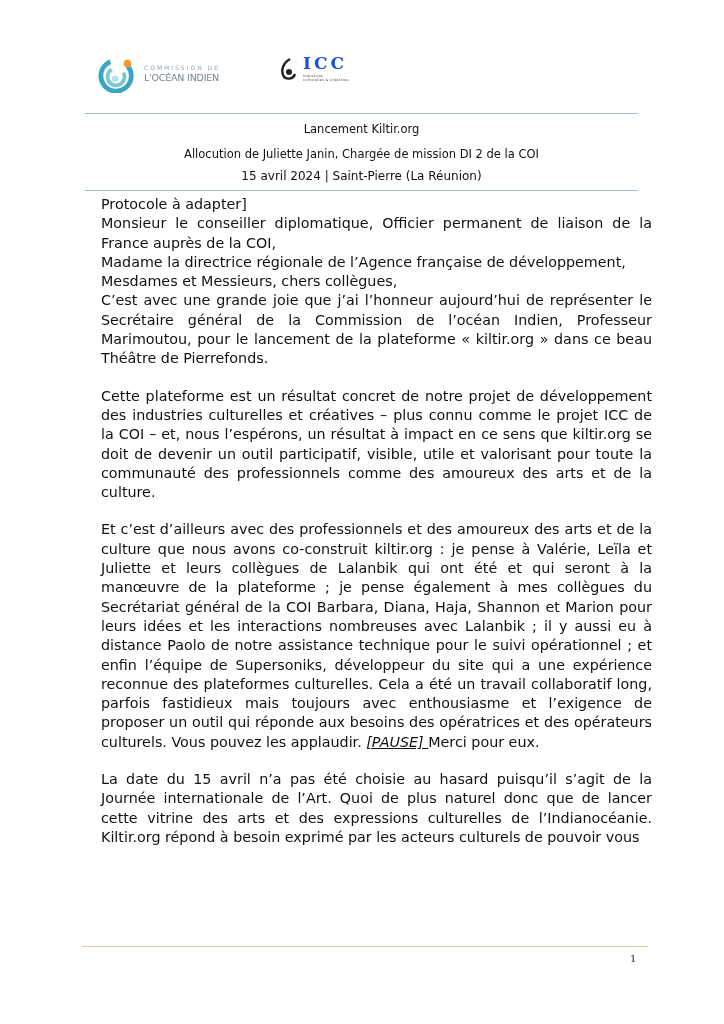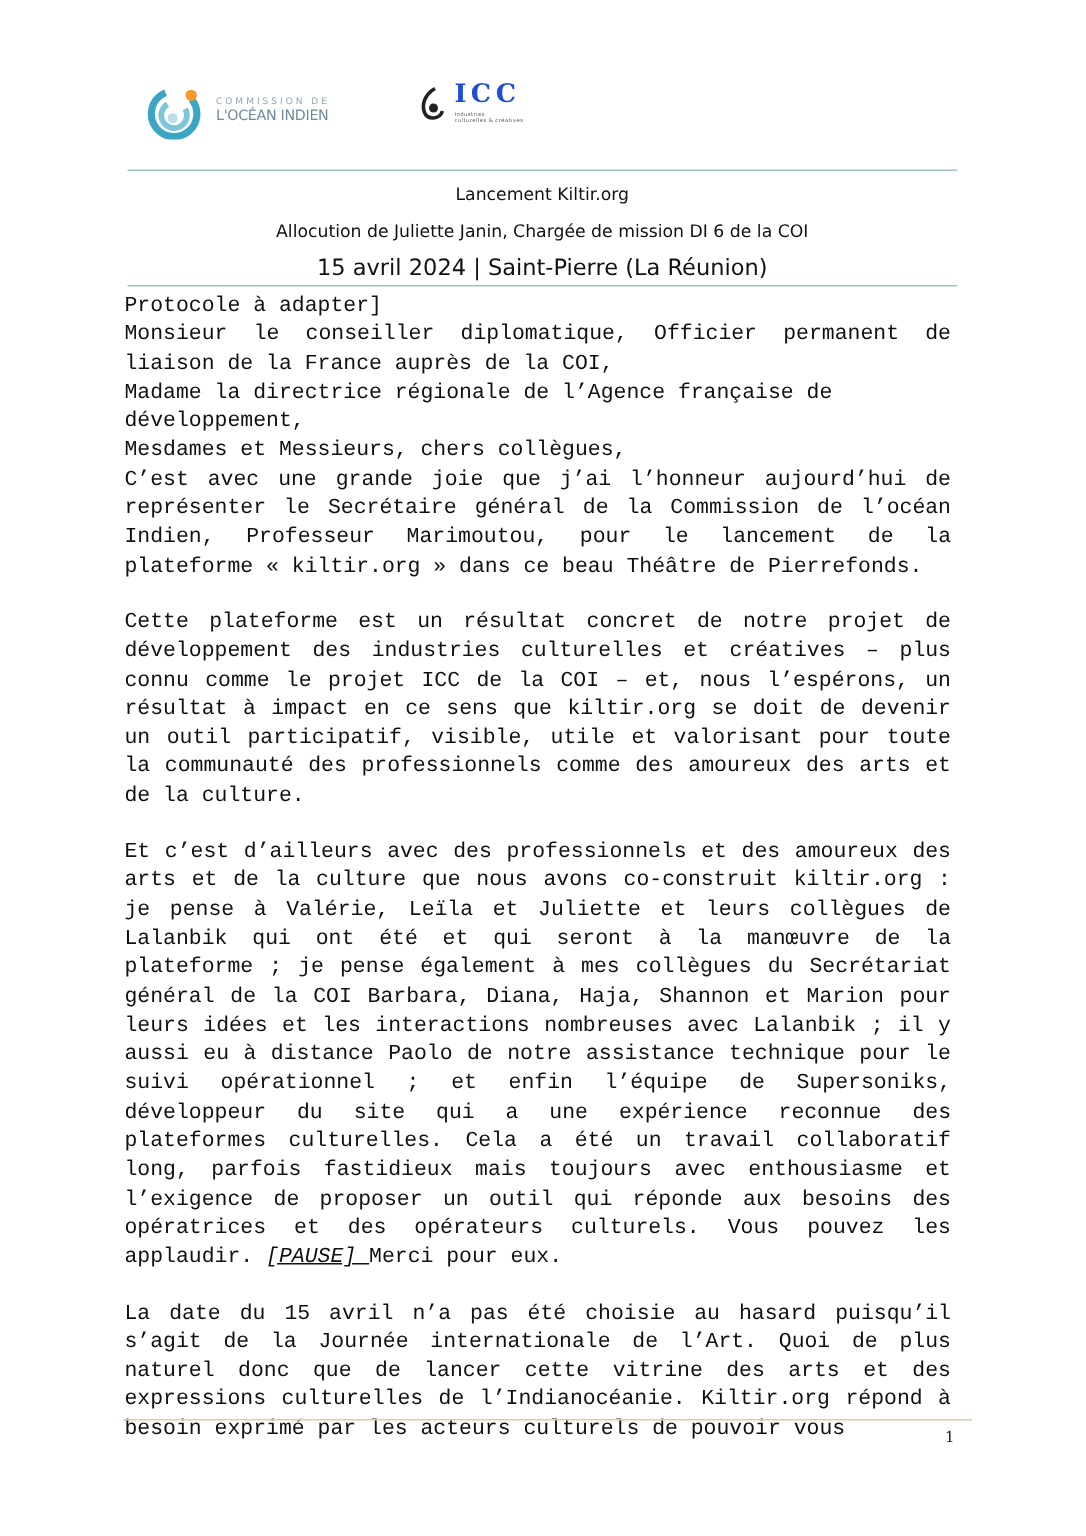--- a/index.html
+++ b/index.html
@@ -16,24 +16,24 @@
     .icc-mark { width: 18px; height: 24px; }
     .icc-text { margin-left: 5px; line-height: 1; }
     .icc-text .big { font-family: "DejaVu Serif", serif; font-weight: bold; font-size: 17px; letter-spacing: 3px; color: #1d4ed8; }
     .icc-text .small { font-size: 3.5px; color: #555; margin-top: 2px; letter-spacing: 0.3px; }
     .icc-text .small div { line-height: 4px; }
 
     .header-box { position: absolute; left: 85px; top: 113px; width: 553px; height: 76px;
                   border-top: 1.5px solid #9fbfcb; border-bottom: 1.5px solid #9fbfcb; text-align: center; }
     .hdr-title { font-weight: normal; font-size: 11.5px; margin-top: 8px; }
     .hdr-sub { font-size: 11.5px; margin-top: 11px; }
-    .hdr-date { font-size: 15px; margin-top: 8px; }
+    .hdr-date { font-size: 12px; margin-top: 8px; }
 
-    .body-text { position: absolute; left: 83px; top: 195px; width: 551px;
-                 font-size: 14.3px; line-height: 19.3px; text-align: justify; font-family: Liberation Mono, monospace; }
+    .body-text { position: absolute; left: 101px; top: 195px; width: 551px;
+                 font-size: 14.3px; line-height: 19.3px; text-align: justify; }
     .body-text p { margin: 0; }
     .body-text p.gap { margin-top: 18px; }
     .body-text .no-justify { text-align: left; }
     .pause { font-style: italic; text-decoration: underline; }
 
     .footer-line { position: absolute; left: 82px; top: 946px; width: 566px; height: 0;
                    border-top: 1.5px solid #e6c9a6; }
     .page-num { position: absolute; left: 630px; top: 953px; font-family: "DejaVu Serif", serif; font-size: 10px; color: #222; }
   </style>
 </head>
@@ -62,21 +62,21 @@
       <div class="small">
         <div>Industries</div>
         <div>culturelles &amp; créatives</div>
       </div>
     </div>
   </div>
 </div>
 
 <div class="header-box">
   <div class="hdr-title">Lancement Kiltir.org</div>
-  <div class="hdr-sub">Allocution de Juliette Janin, Chargée de mission DI 6 de la COI</div>
+  <div class="hdr-sub">Allocution de Juliette Janin, Chargée de mission DI 2 de la COI</div>
   <div class="hdr-date">15 avril 2024 | Saint-Pierre (La Réunion)</div>
 </div>
 
 <div class="body-text">
   <p class="no-justify">Protocole à adapter]</p>
   <p>Monsieur le conseiller diplomatique, Officier permanent de liaison de la France auprès de la COI,</p>
   <p class="no-justify">Madame la directrice régionale de l’Agence française de développement,</p>
   <p class="no-justify">Mesdames et Messieurs, chers collègues,</p>
   <p>C’est avec une grande joie que j’ai l’honneur aujourd’hui de représenter le Secrétaire général de la Commission de l’océan Indien, Professeur Marimoutou, pour le lancement de la plateforme « kiltir.org » dans ce beau Théâtre de Pierrefonds.</p>
   <p class="gap">Cette plateforme est un résultat concret de notre projet de développement des industries culturelles et créatives – plus connu comme le projet ICC de la COI – et, nous l’espérons, un résultat à impact en ce sens que kiltir.org se doit de devenir un outil participatif, visible, utile et valorisant pour toute la communauté des professionnels comme des amoureux des arts et de la culture.</p>

